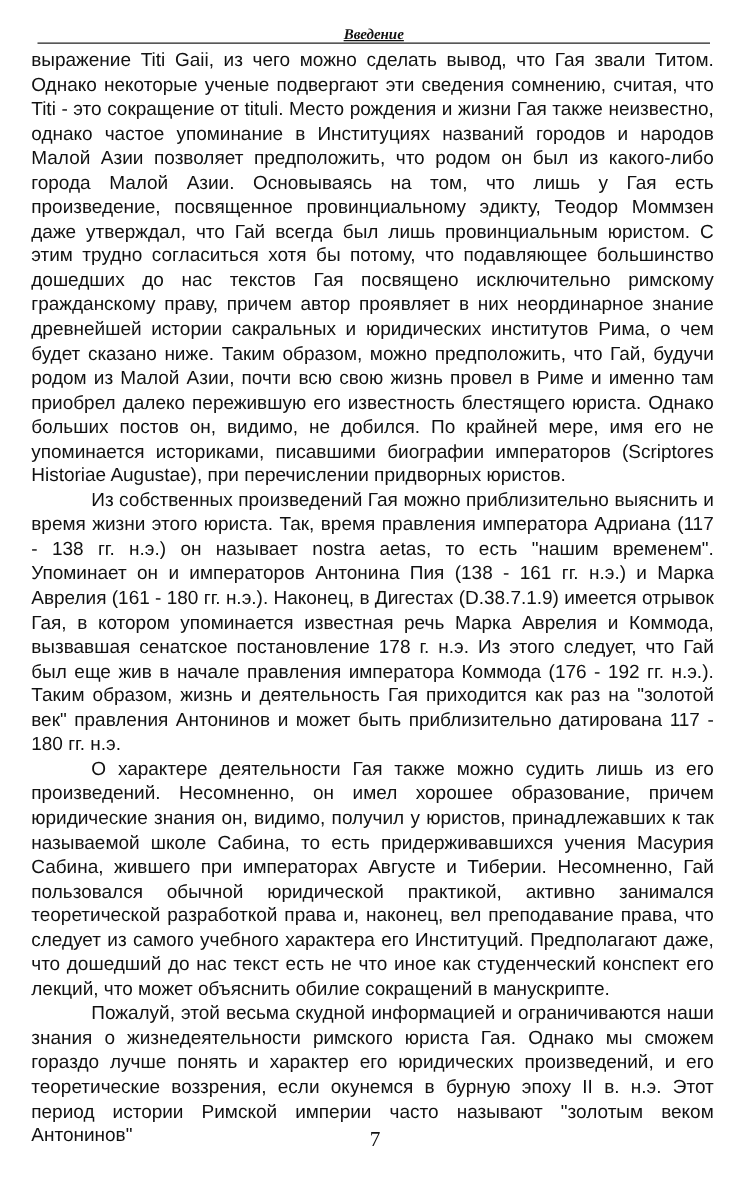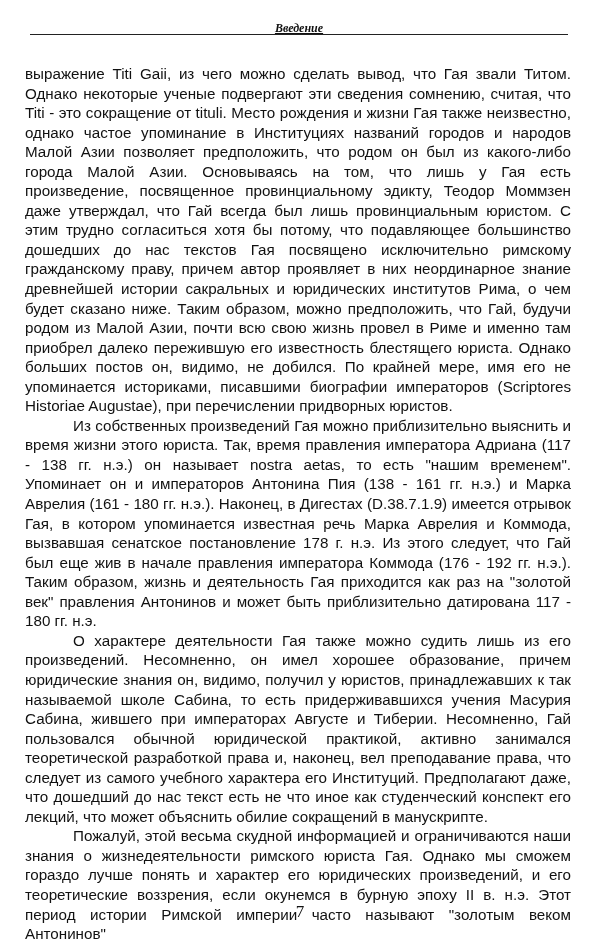--- a/index.html
+++ b/index.html
@@ -15,21 +15,20 @@
     font-weight: bold; font-style: italic;
     font-size: 12px; color: #111;
     text-decoration: underline;
     position: relative; top: 4px;
   }
   .body-text {
     position: absolute; left: 25px; top: 39px; width: 546px;
     font-family: "Liberation Sans", sans-serif;
     font-size: 15.2px; line-height: 19.55px; color: #111;
     text-align: justify;
-    margin-top: 25px;
   }
   .para { margin: 0; text-align: justify; text-align-last: left; }
   .para.indent { text-indent: 48px; }
   .para.last-justified { text-align-last: justify; }
   .page-number {
     position: absolute; left: 0; width: 600px; top: 902px;
     text-align: center;
     font-family: "Liberation Serif", serif; font-size: 17px; color: #111;
   }
 </style>

